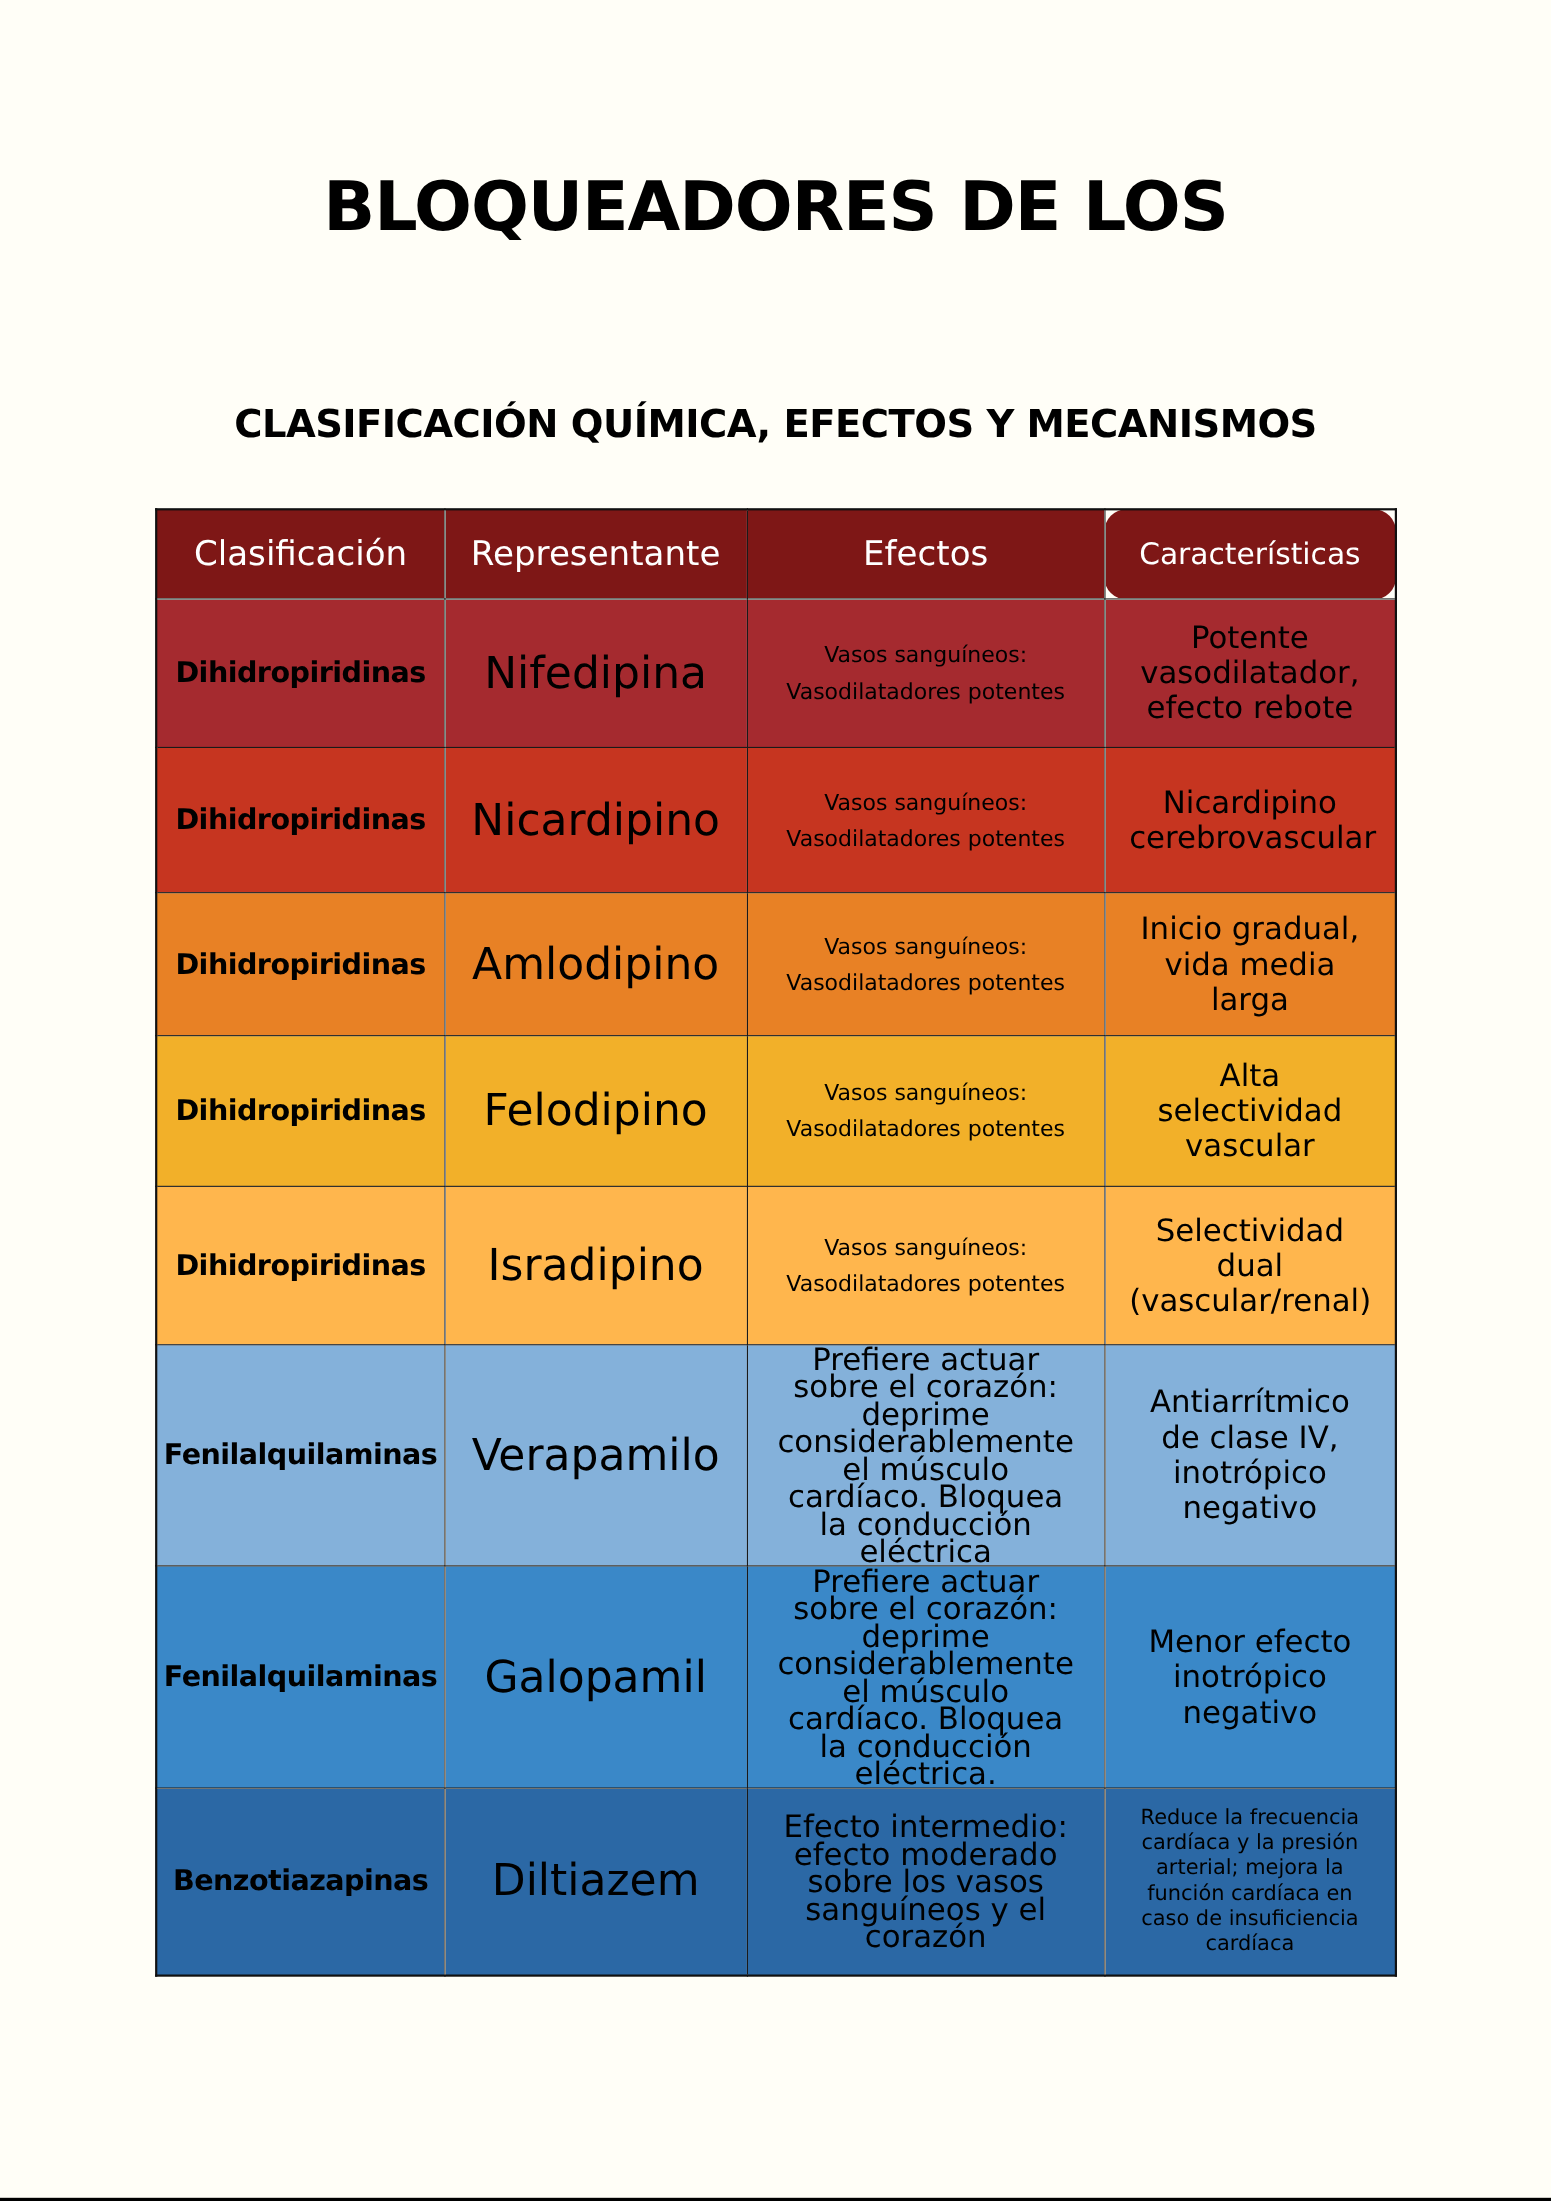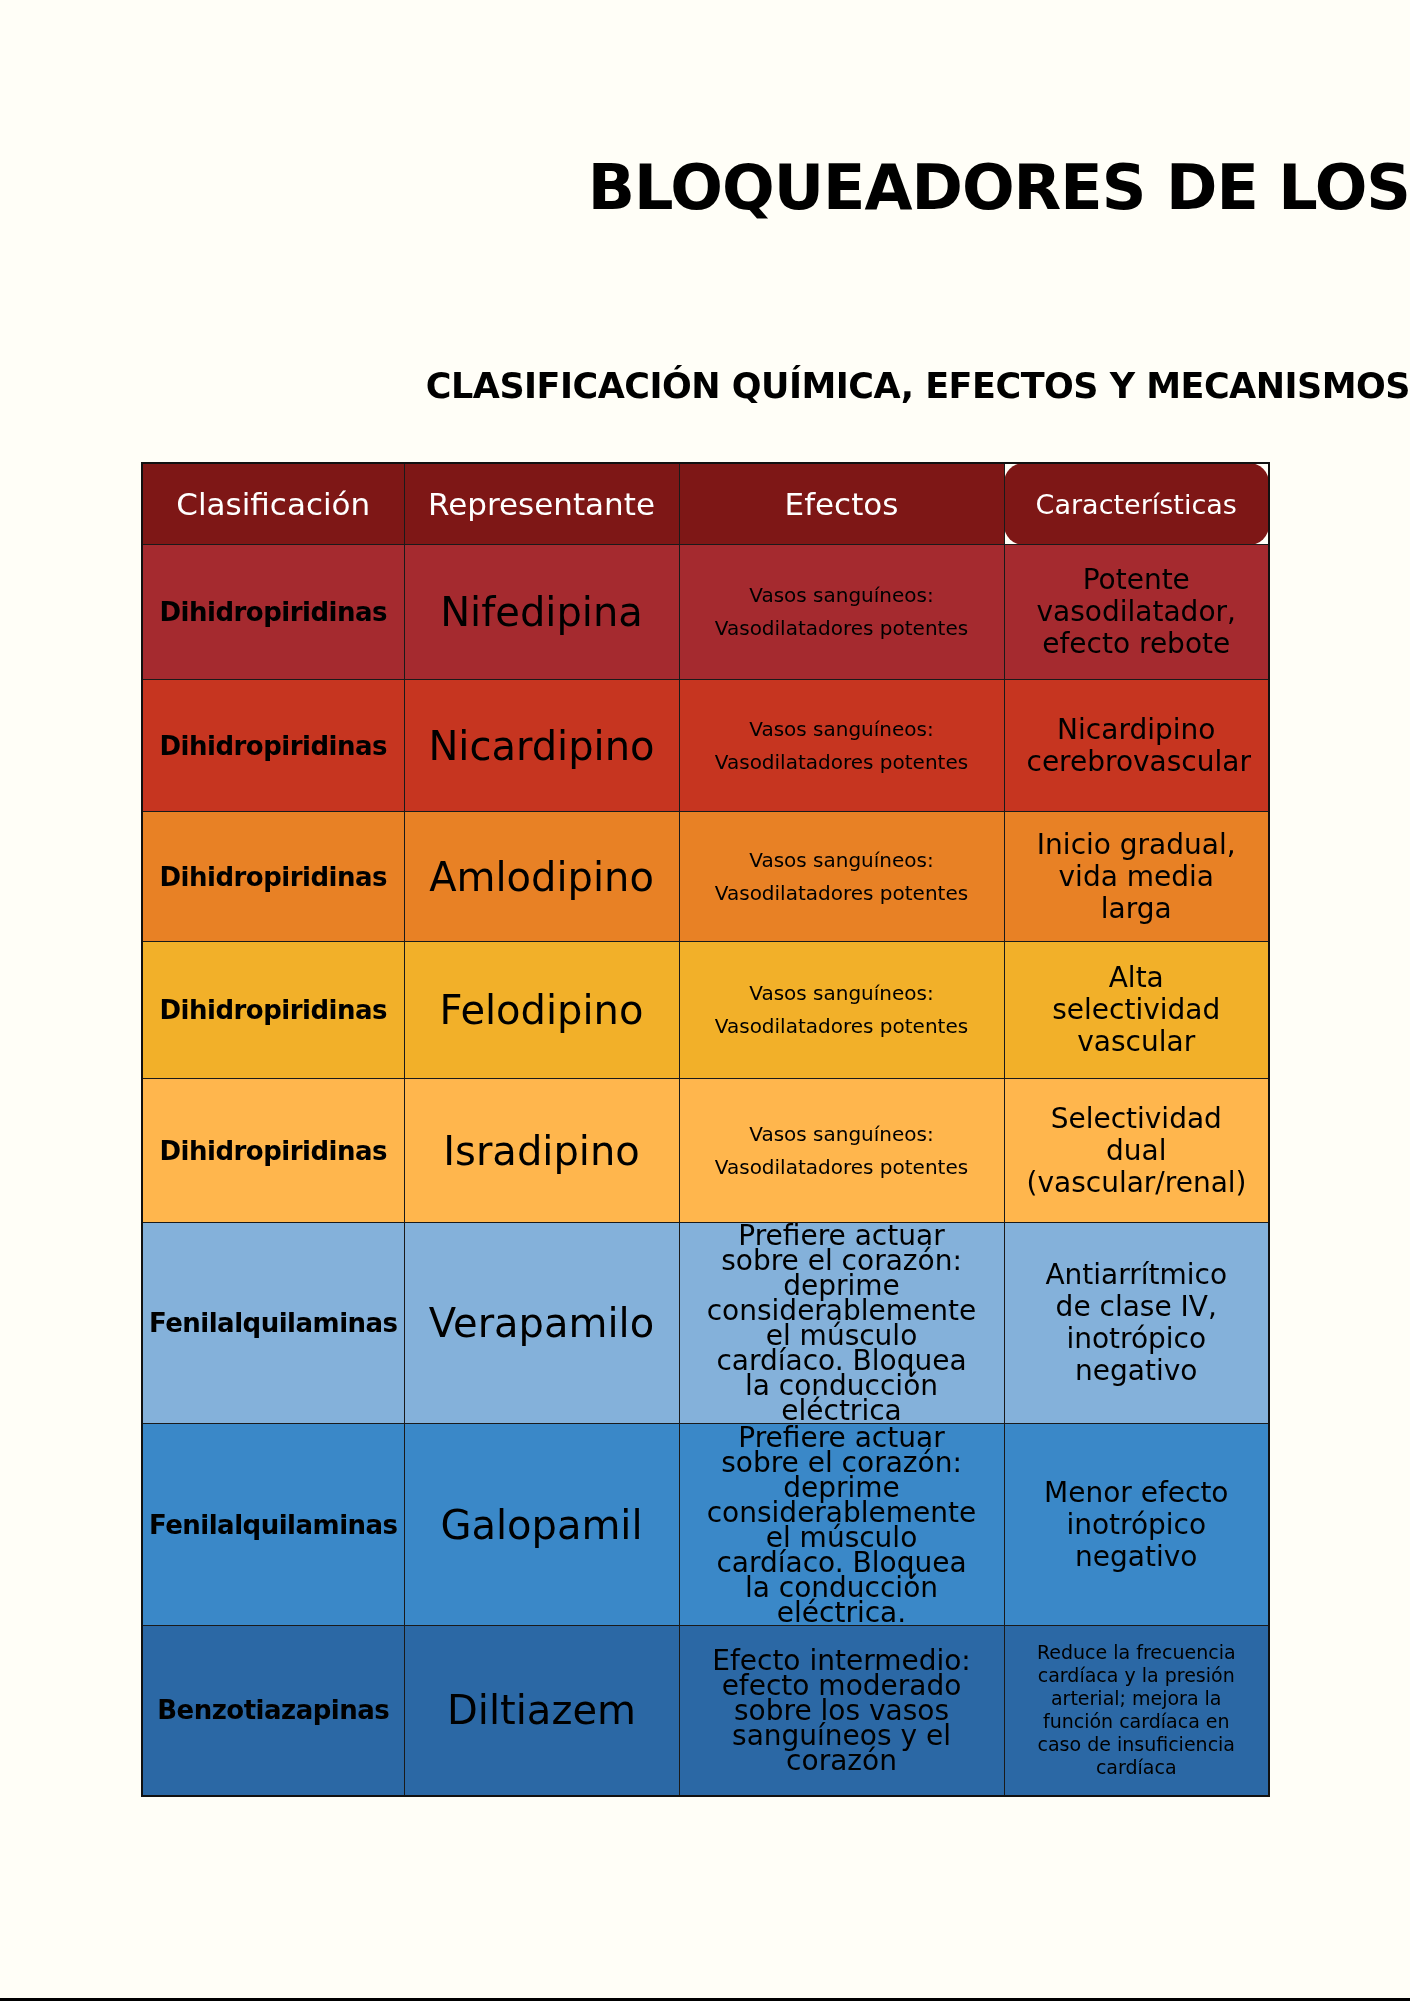--- a/index.html
+++ b/index.html
@@ -13,33 +13,33 @@
       position: relative;
       overflow: hidden;
       font-family: "DejaVu Sans", sans-serif;
       color: #000;
     }
     .title {
       position: absolute;
       left: 0;
       width: 1410px;
       top: 140px;
-      text-align: right;
+      text-align: center;
       font-family: "DejaVu Sans", sans-serif;
       font-weight: bold;
       font-size: 62px;
       line-height: 96px;
       letter-spacing: -1px;
     }
     .subtitle {
       position: absolute;
       left: 0;
       width: 1410px;
       top: 362px;
-      text-align: right;
+      text-align: center;
       font-family: "DejaVu Sans", sans-serif;
       font-weight: bold;
       font-size: 35px;
       line-height: 48px;
       letter-spacing: -0.5px;
     }
     .table {
       position: absolute;
       left: 141px;
       top: 462px;

